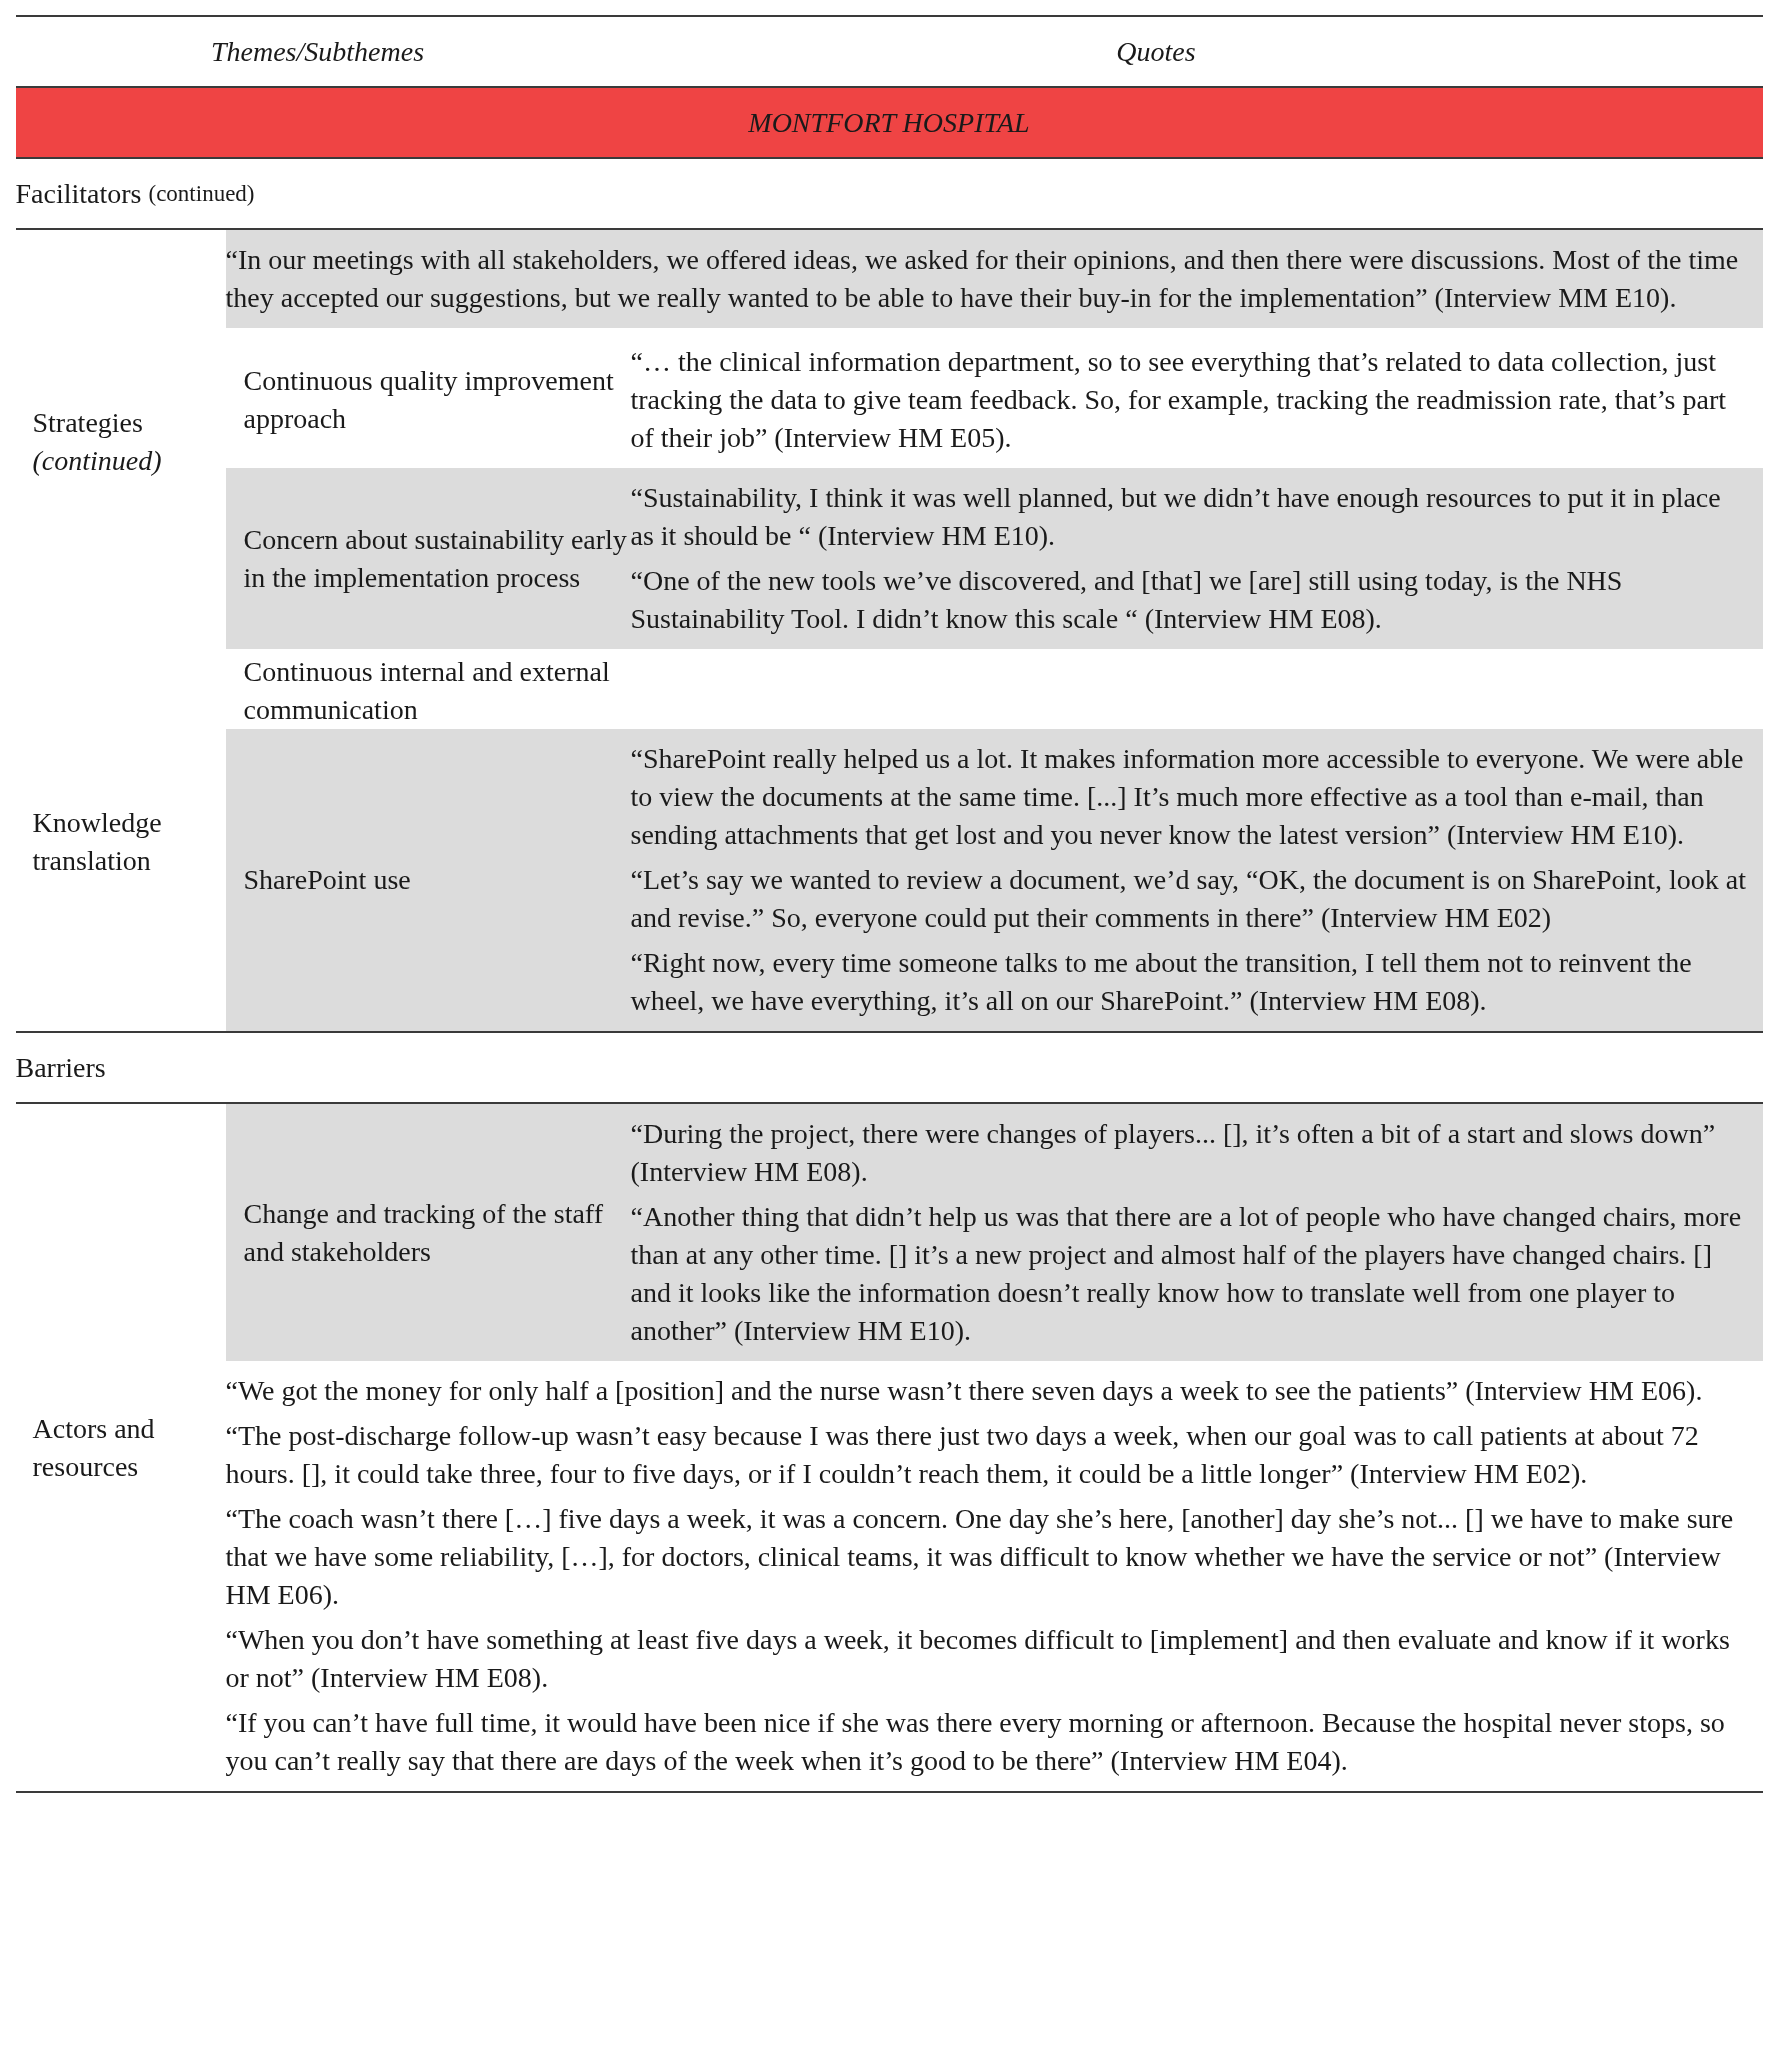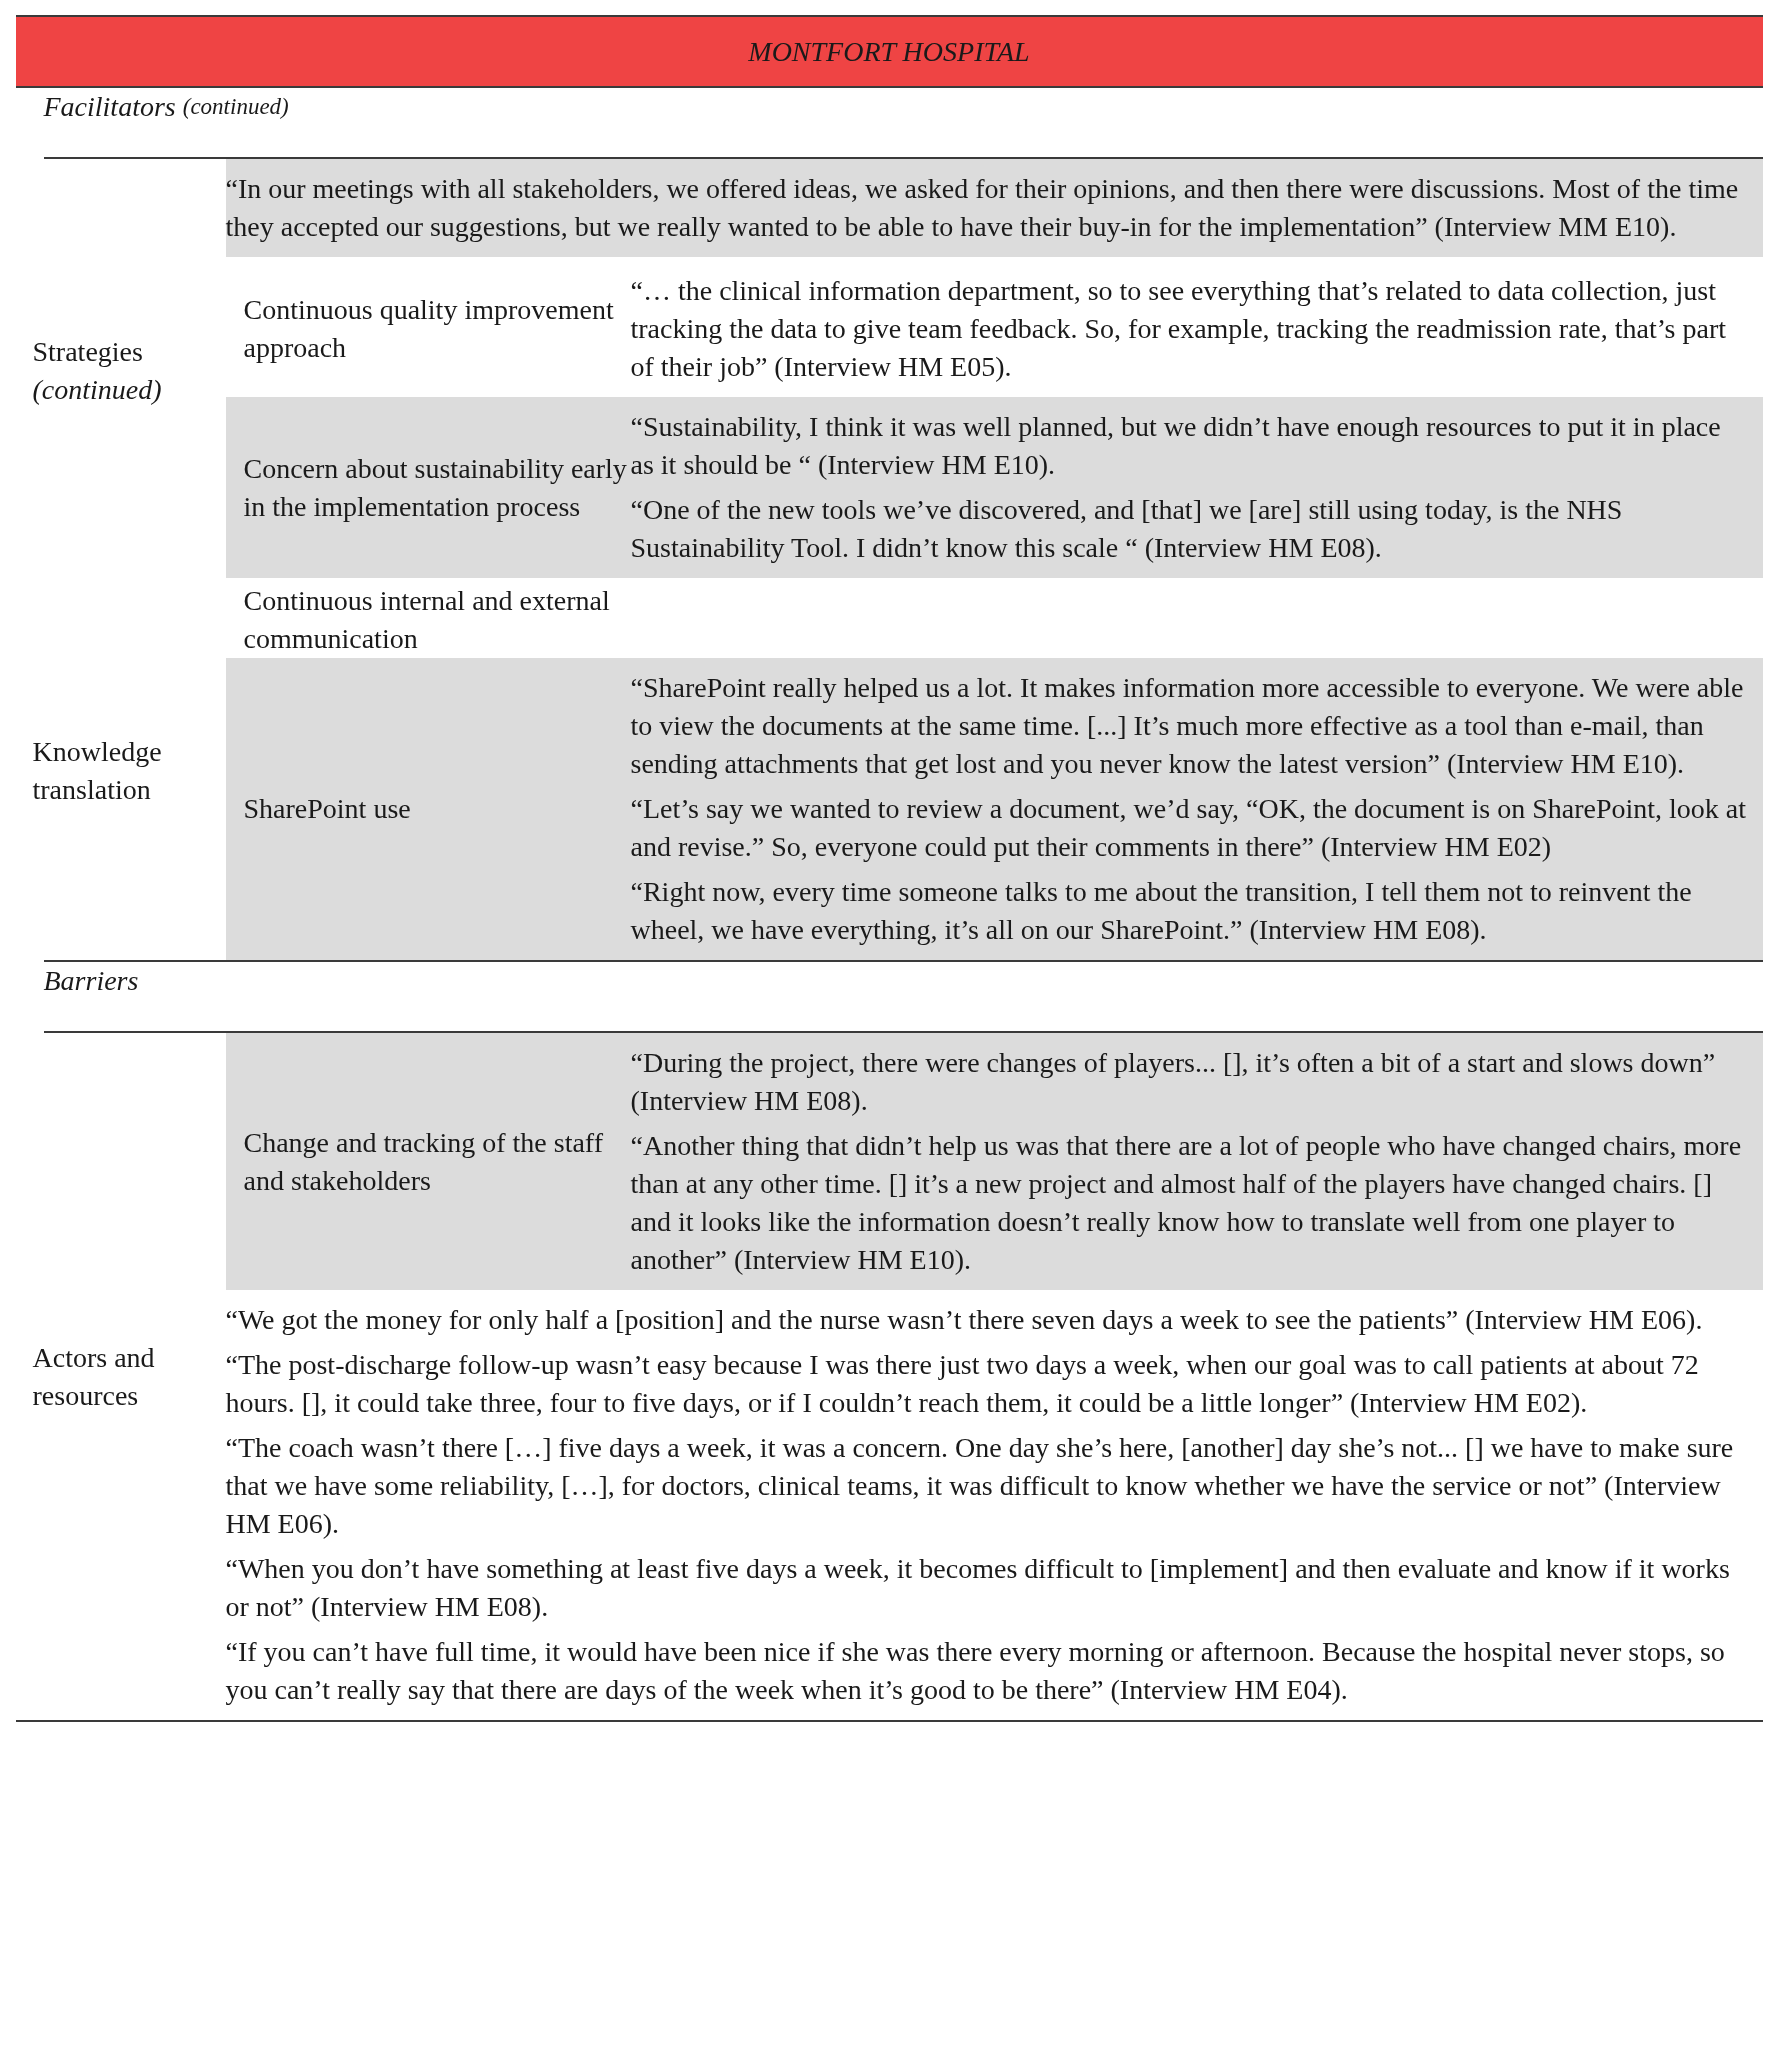--- a/index.html
+++ b/index.html
@@ -16,22 +16,22 @@
     display: flex; height: 69px; align-items: center;
     font-style: italic; border-bottom: 2px solid #3a3a3a;
   }
   .hdr-themes { width: 574px; text-align: center; padding-left: 30px; box-sizing: border-box; }
   .hdr-quotes { flex: 1; text-align: center; padding-right: 40px; }
   .hospital-row {
     background: #ef4444; height: 69px; display: flex; align-items: center; justify-content: center;
     font-style: italic; border-bottom: 2px solid #3a3a3a;
   }
   .section-row {
-    height: 69px; display: flex; padding-left: 0px;
-    font-style: italic; border-bottom: 2px solid #3a3a3a; margin-left: 28px;
+    height: 69px; display: flex; align-items: center; padding-left: 0px;
+    border-bottom: 2px solid #3a3a3a;
   }
   .section-row .small { font-size: 23px; }
   .group { display: flex; }
   .theme-cell {
     width: 193px; flex-shrink: 0; display: flex; align-items: center;
     padding-left: 0; box-sizing: border-box; margin-left: 17px;
   }
   .subrows { flex: 1; }
   .subrow { display: flex; box-sizing: border-box; }
   .subrow.shaded { background: #dcdcdc; }
@@ -44,20 +44,24 @@
   .quote:last-child { margin-bottom: 0; }
   .sep { height: 4px; background: #ffffff; }
   .rule-bottom { border-top: 2px solid #3a3a3a; }
   .ital { font-style: italic; }
 </style>
 </head>
 <body>
 
 <div class="table">
   <div class="rule-top"></div>
+  <div class="header-row">
+    <div class="hdr-themes">Themes/Subthemes</div>
+    <div class="hdr-quotes">Quotes</div>
+  </div>
   <div class="hospital-row">
     <span>MONTFORT HOSPITAL</span>
   </div>
 
   <div class="section-row">
     <span>Facilitators</span>&nbsp;<span class="small">(continued)</span>
   </div>
 
   <div class="group">
     <div class="theme-cell">

